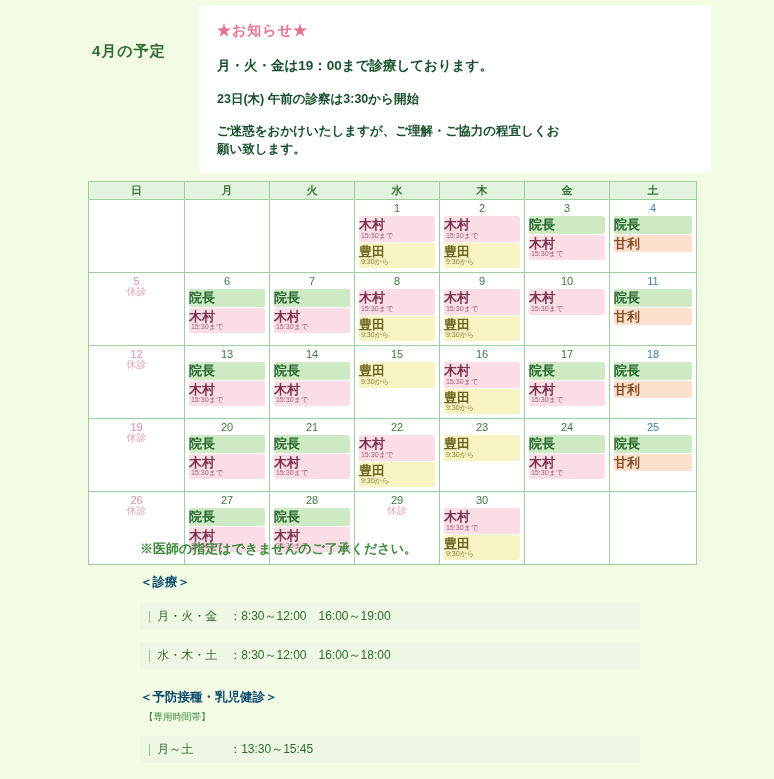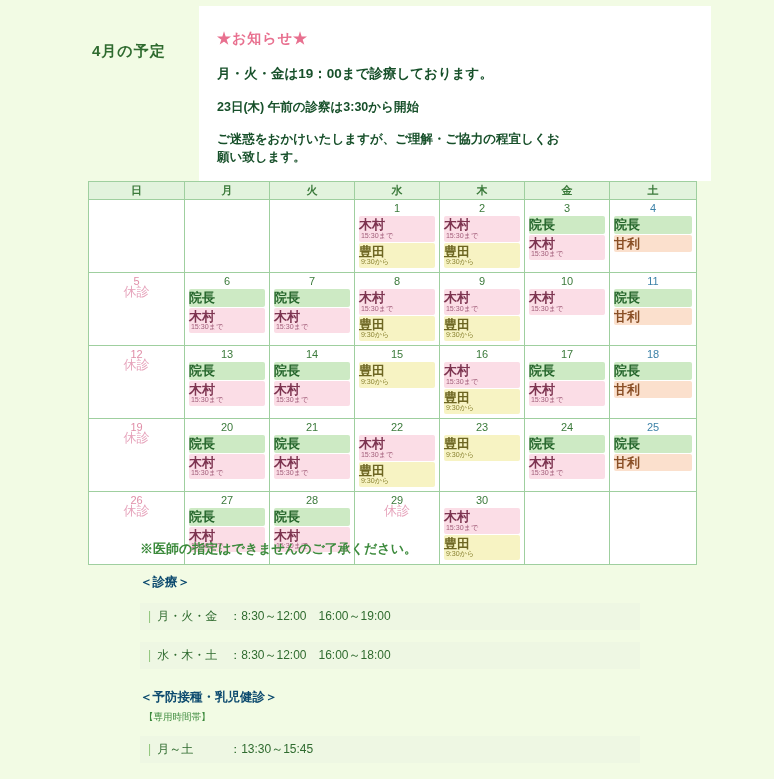--- a/index.html
+++ b/index.html
@@ -34,21 +34,21 @@
     font-size: 15px;
     font-weight: bold;
     color: #2f6b2f;
     letter-spacing: 1px;
   }
   .notice-box {
     position: absolute;
     left: 199px; top: 6px;
     width: 512px;
     background: #ffffff;
-    padding: 24px 18px 14px 18px;
+    padding: 16px 18px 14px 18px;
     box-sizing: border-box;
   }
   .notice-head {
     font-size: 14px;
     font-weight: bold;
     color: #e8708f;
     margin: 0 0 16px 0;
     letter-spacing: 1px;
   }
   .notice-line {
@@ -109,21 +109,21 @@
     font-size: 11px;
     color: #3b7a3b;
     padding-top: 2px;
     line-height: 12px;
   }
   .daynum.sun { color: #e08ea8; }
   .daynum.sat { color: #3d82a8; }
   .resttag {
     display: block;
     text-align: center;
-    font-size: 13px;
+    font-size: 10px;
     color: #e6a3bb;
     line-height: 9px;
   }
 
   .slots {
     padding: 1px 4px 0 4px;
   }
   .slot {
     margin: 1px 0;
     border-radius: 2px;

